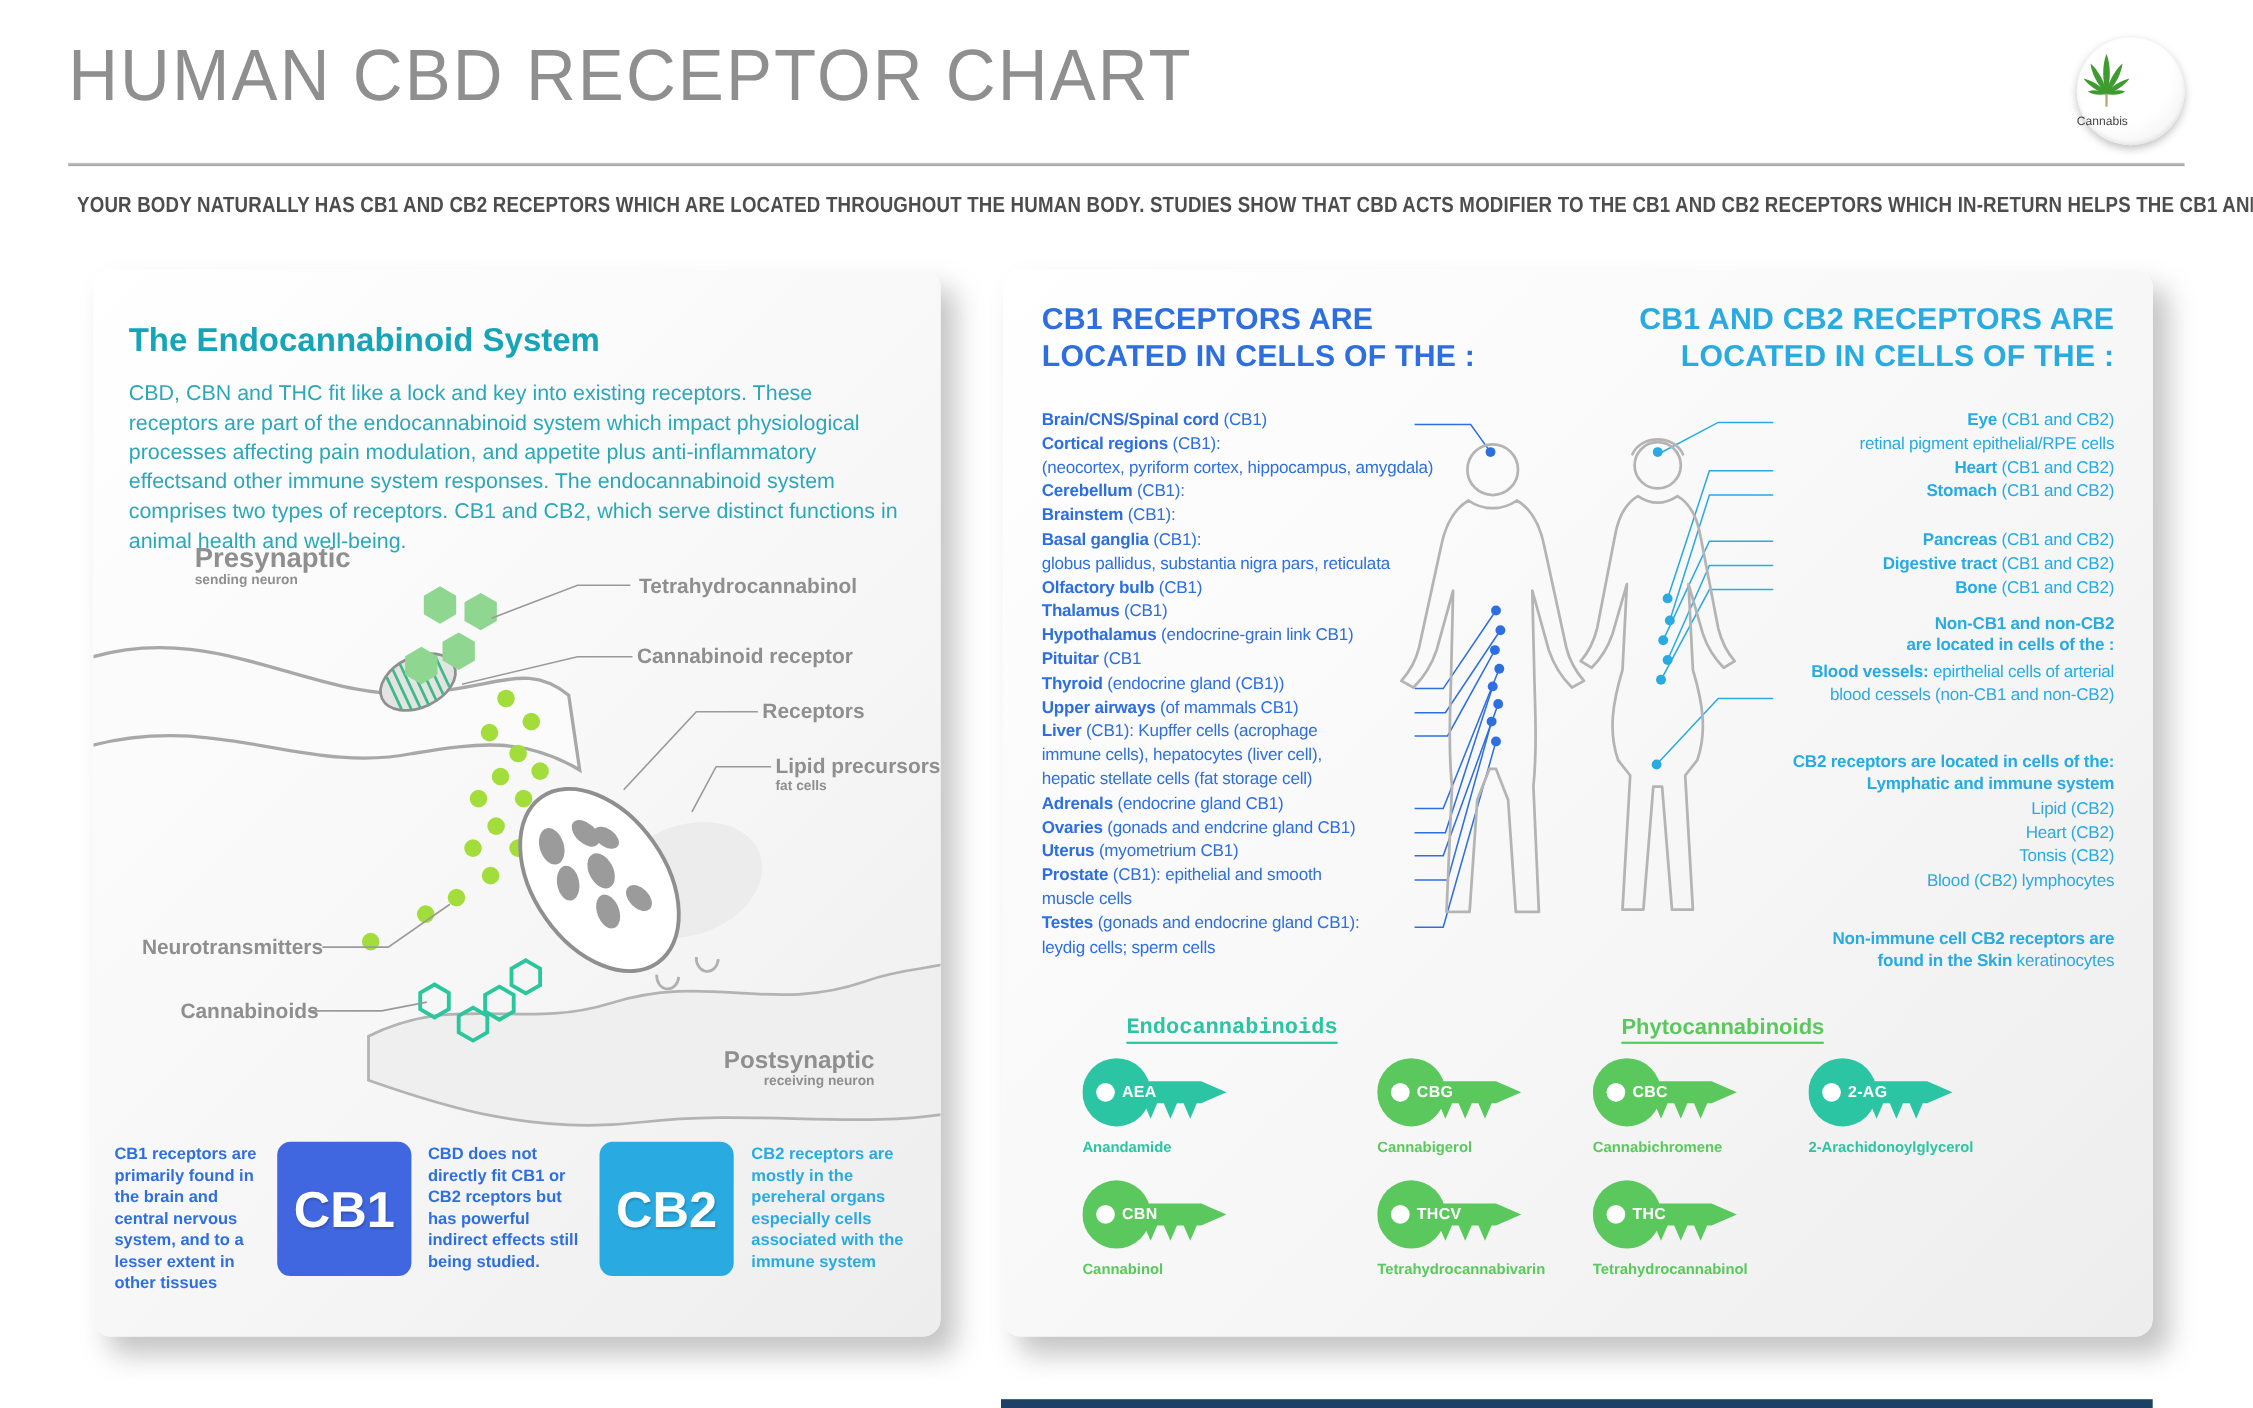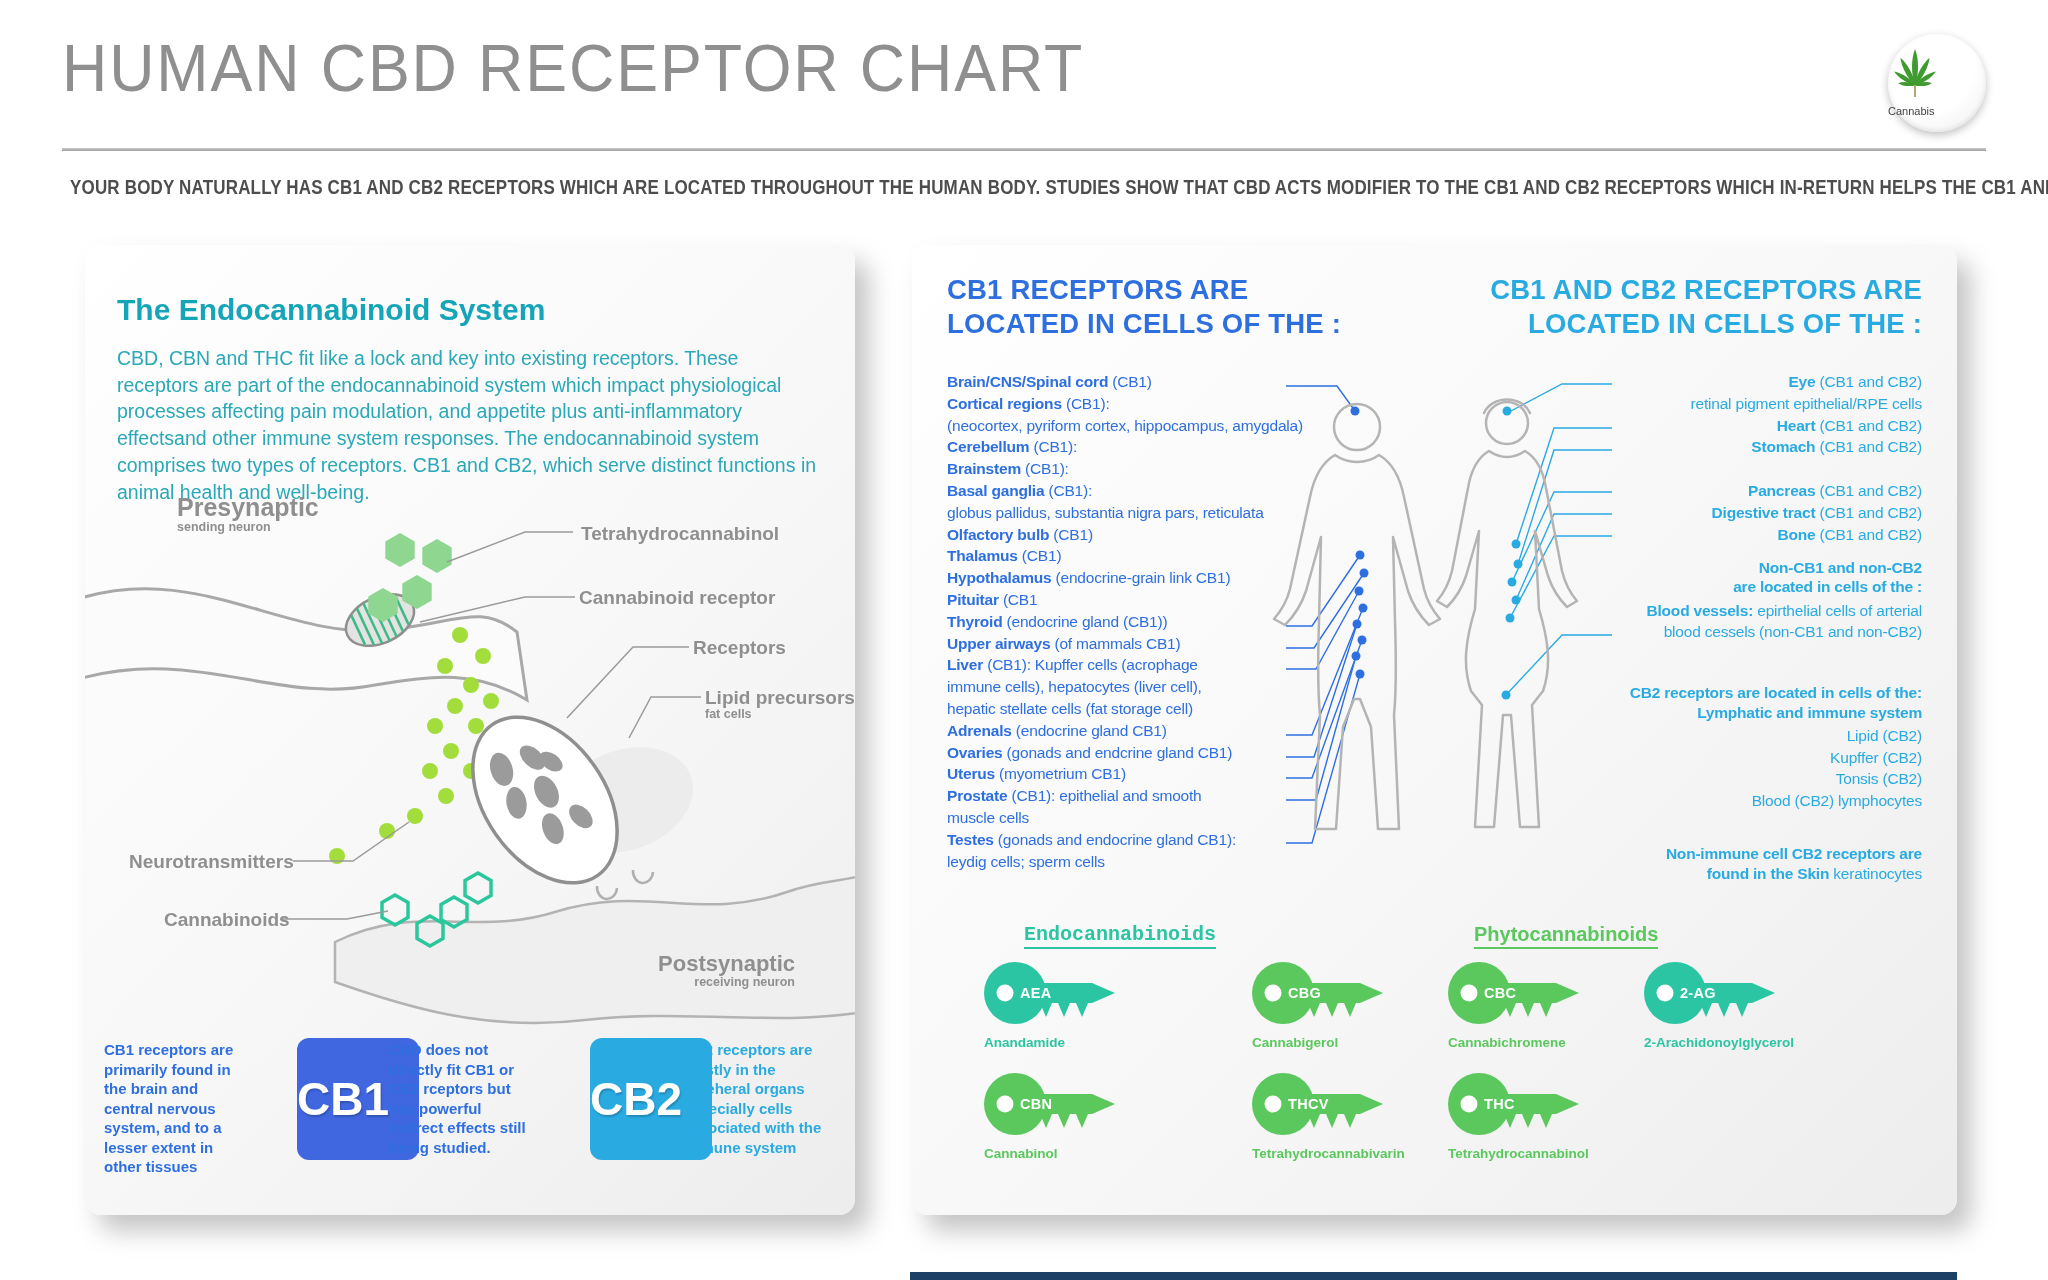--- a/index.html
+++ b/index.html
@@ -33,21 +33,21 @@
   .lab-neuro { left:44px; top:606px; font-size:19px; }
   .lab-canna { left:79px; top:664px; font-size:19px; }
   .lab-postsyn { left:540px; top:706px; width:170px; text-align:right; font-size:22px; }
 
   .note { position:absolute; top:795px; font-size:15px; font-weight:700; line-height:1.3; }
   .note.blue { color:#2e6fe0; }
   .note.cyan { color:#29abe2; }
   .n1 { left:19px; width:142px; }
   .n2 { left:304px; width:148px; }
   .n3 { left:598px; width:158px; }
-  .cb-box { position:absolute; top:793px; width:122px; height:122px; border-radius:12px; display:flex; align-items:center; justify-content:flex-start; color:#fff; font-size:46px; font-weight:700; text-shadow:1px 2px 2px rgba(0,0,0,.2);margin-left:45px; }
+  .cb-box { position:absolute; top:793px; width:122px; height:122px; border-radius:12px; display:flex; align-items:center; justify-content:center; color:#fff; font-size:46px; font-weight:700; text-shadow:1px 2px 2px rgba(0,0,0,.2); }
   .cb1-box { left:167px; background:#4067e0; }
   .cb2-box { left:460px; background:#29abe2; }
 
   
   .bodies { position:absolute; left:0; top:0; pointer-events:none; }
   .h-blue { position:absolute; left:35px; top:28px; width:440px; font-size:27.5px; font-weight:700; color:#2e6fe0; line-height:1.22; letter-spacing:.2px; }
   .h-cyan { position:absolute; right:35px; top:28px; width:440px; text-align:right; font-size:27.5px; font-weight:700; color:#29abe2; line-height:1.22; letter-spacing:.2px; }
 
   .cb1-list { position:absolute; left:35px; top:128px; width:372px; color:#2e6fe0; font-size:15.5px; letter-spacing:-.2px; }
   .cb1-list .li { height:21.8px; white-space:nowrap; }
@@ -320,21 +320,21 @@
       <p class="bv">
         <b>Blood vessels:</b><span> epirthelial cells of arterial</span><br>
         <span>blood cessels (non-CB1 and non-CB2)</span>
       </p>
       <p class="cb2head">
         <span>CB2 receptors are located in cells of the:</span><br>
         <span>Lymphatic and immune system</span>
       </p>
       <div class="cb2-list" id="cb2-list">
           <div class="li">Lipid (CB2)</div>
-          <div class="li">Kupffer (CB2)</div>
+          <div class="li">Heart (CB2)</div>
           <div class="li">Tonsis (CB2)</div>
           <div class="li">Blood (CB2) lymphocytes</div>
         </div>
       <p class="skin">
         <b>Non-immune cell CB2 receptors are</b><br>
         <b>found in the Skin</b><span> keratinocytes</span>
       </p>
     </div>
 
     <h3 class="endo-h">Endocannabinoids</h3>

